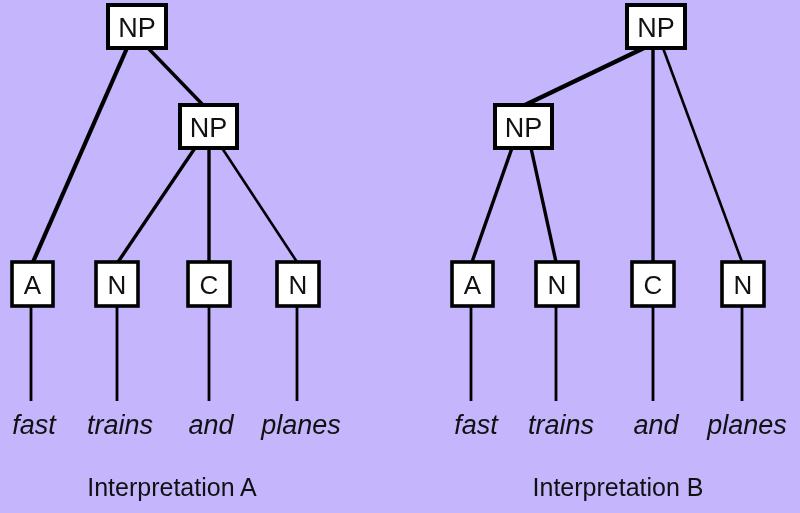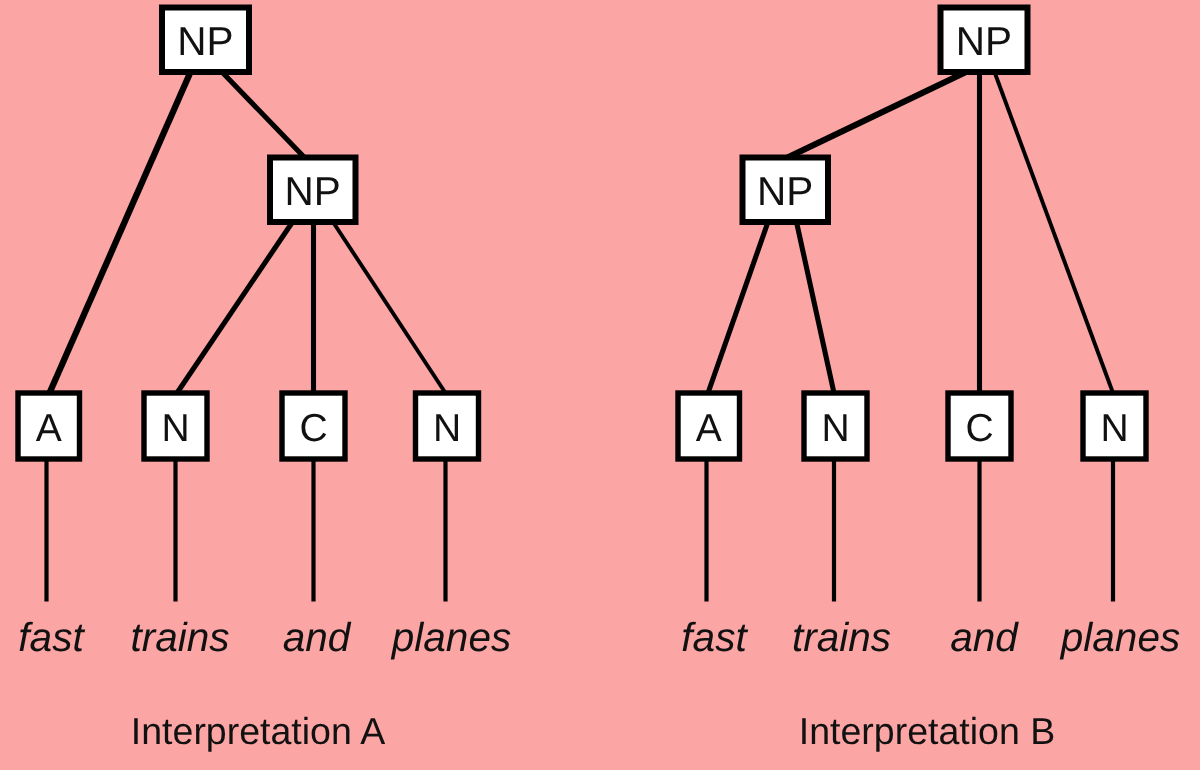--- a/index.html
+++ b/index.html
@@ -10,21 +10,21 @@
   body {
     width: 800px;
     height: 513px;
     font-family: "Liberation Sans", sans-serif;
     overflow: hidden;
   }
   #canvas {
     position: relative;
     width: 800px;
     height: 513px;
-    background: #fca5a5;
+    background: #c4b5fd;
   }
   svg.tree-layer {
     position: absolute;
     top: 0;
     left: 0;
     width: 800px;
     height: 513px;
   }
   .edge {
     stroke: #000000;

